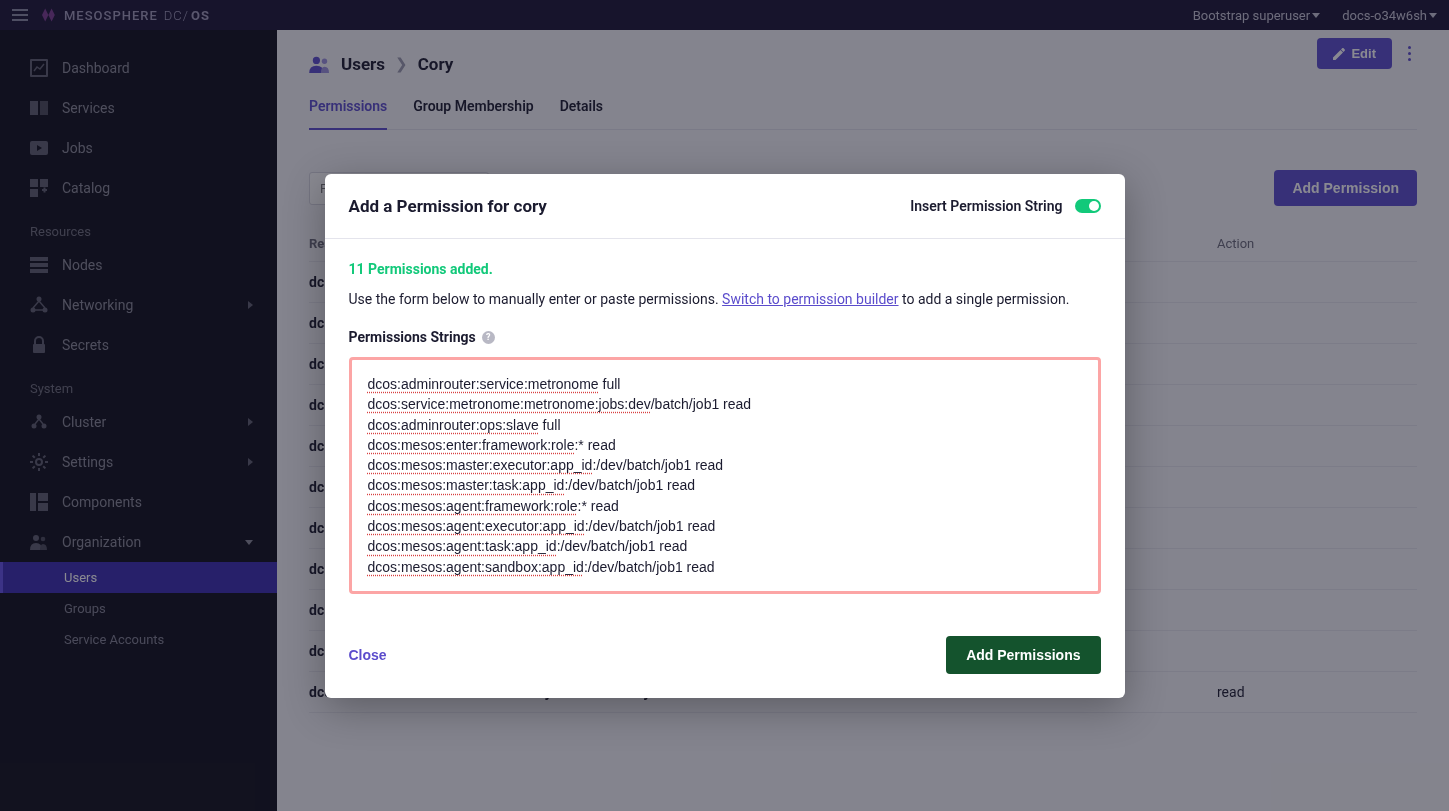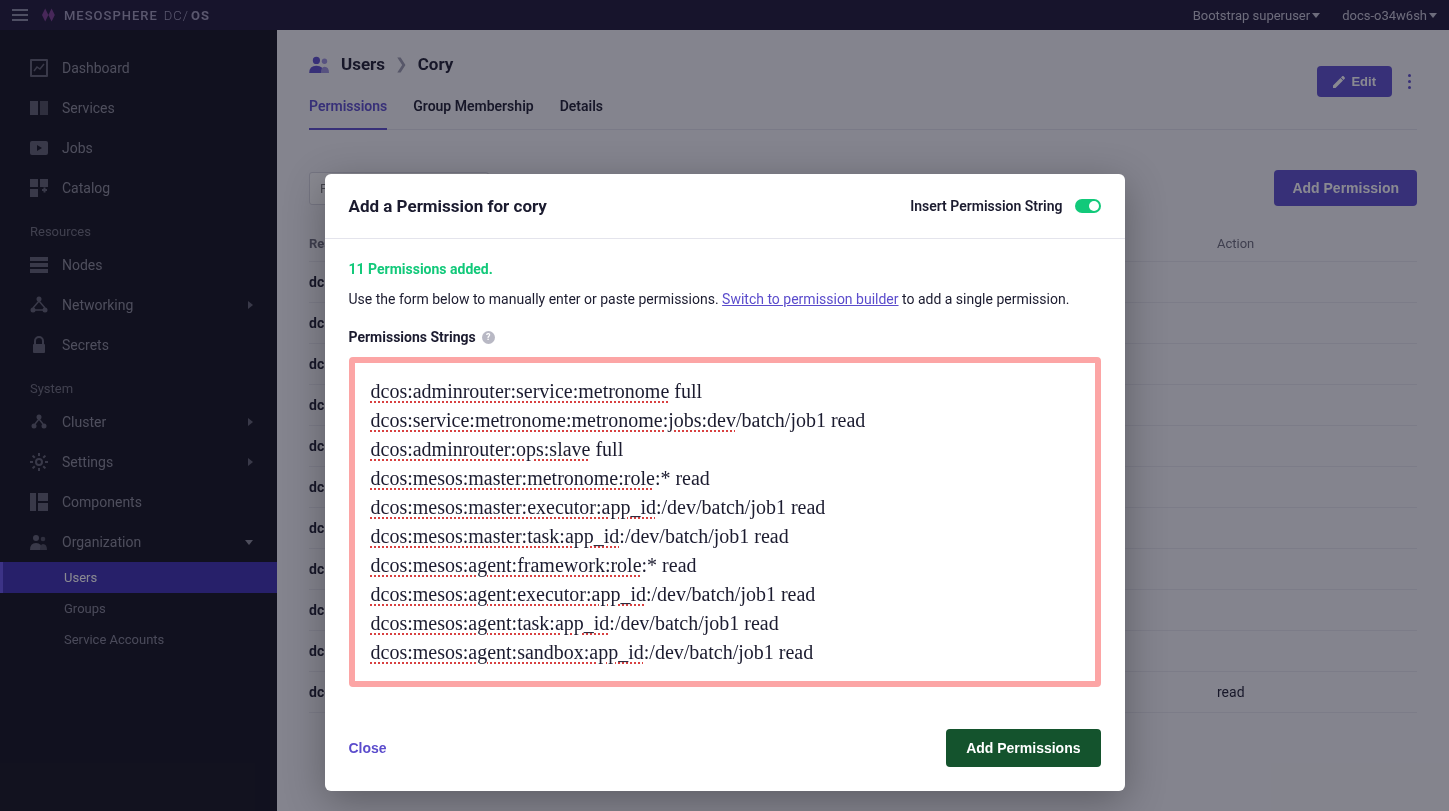--- a/index.html
+++ b/index.html
@@ -33,21 +33,21 @@
     .nav-expand .chev-down { width: 0; height: 0; border-left: 4px solid transparent; border-right: 4px solid transparent; border-top: 5px solid #898996; }
     .sub-item { padding: 8px 16px 8px 64px; color: #808090; font-size: 13px; cursor: pointer; }
     .sub-item.active { background: #3B2DB0; color: #fff; border-left: 3px solid #6552E8; padding-left: 61px; }
     
     
     .main { flex: 1; background: #F5F5F8; color: #1B1B2F; padding: 24px 32px; overflow: hidden; position: relative; }
     .breadcrumb { display: flex; align-items: center; gap: 10px; margin-bottom: 24px; }
     .bc-icon { width: 22px; height: 18px; }
     .bc-text { font-size: 17px; font-weight: 700; color: #1B1B2F; }
     .bc-sep { color: #9A9AAE; font-size: 15px; }
-    .header-actions { position: absolute; right: 32px; top: 36px; display: flex; align-items: center; gap: 10px; }
+    .header-actions { position: absolute; right: 32px; top: 8px; display: flex; align-items: center; gap: 10px; }
     .btn { padding: 8px 16px; border-radius: 4px; font-size: 13px; font-weight: 600; cursor: pointer; border: none; display: inline-flex; align-items: center; gap: 6px; }
     .btn-primary { background: #5B4CCC; color: #fff; }
     .btn-edit-icon { width: 12px; height: 12px; fill: #fff; }
     .kebab { display: flex; flex-direction: column; gap: 3px; padding: 6px; cursor: pointer; }
     .kebab span { width: 3px; height: 3px; background: #5B4CCC; border-radius: 50%; }
     
     .tabs { display: flex; gap: 26px; border-bottom: 1px solid #E0E0EA; margin-bottom: 40px; }
     .tab { padding-bottom: 14px; font-size: 14px; font-weight: 600; color: #1B1B2F; cursor: pointer; border-bottom: 2px solid transparent; margin-bottom: -1px; }
     .tab.active { color: #5B4CCC; border-bottom-color: #5B4CCC; }
     
@@ -73,21 +73,21 @@
     .toggle { width: 26px; height: 14px; background: #12C97A; border-radius: 7px; position: relative; cursor: pointer; }
     .toggle-knob { width: 10px; height: 10px; background: #fff; border-radius: 50%; position: absolute; right: 2px; top: 2px; }
     
     .modal-body { padding: 22px 24px; }
     .success-msg { color: #12C97A; font-size: 14px; font-weight: 700; margin-bottom: 14px; }
     .help-text { font-size: 14px; color: #1B1B2F; margin-bottom: 22px; }
     .help-text a { color: #5B4CCC; text-decoration: underline; }
     .field-label { display: flex; align-items: center; gap: 6px; font-size: 14px; font-weight: 700; margin-bottom: 12px; }
     .help-icon { width: 13px; height: 13px; background: #B8B8C4; border-radius: 50%; color: #fff; font-size: 9px; font-weight: 700; display: inline-flex; align-items: center; justify-content: center; }
     
-    .perm-textarea { width: 100%; border: 6px solid #fca5a5; border-radius: 4px; padding: 14px 16px; font-family: Liberation Serif, serif; font-size: 20px; line-height: 1.45; resize: none; min-height: 230px; color: #1B1B2F; }
+    .perm-textarea { width: 100%; border: 3px solid #fca5a5; border-radius: 4px; padding: 14px 16px; font-family: Liberation Sans, sans-serif; font-size: 14px; line-height: 1.45; resize: none; min-height: 230px; color: #1B1B2F; }
     .underline-seg { text-decoration: underline; text-decoration-color: #D84040; text-decoration-style: dotted; text-underline-offset: 3px; }
     
     .modal-footer { display: flex; justify-content: space-between; align-items: center; padding: 20px 24px 24px; }
     .btn-link { color: #5B4CCC; font-size: 14px; font-weight: 600; cursor: pointer; background: none; border: none; }
     .btn-add { background: #14532d; color: #fff; padding: 11px 20px; border-radius: 4px; font-size: 14px; font-weight: 600; border: none; cursor: pointer; }
   </style>
 </head>
 <body>
 
 <div class="topbar">
@@ -370,21 +370,21 @@
         <span>Use the form below to manually enter or paste permissions. </span><a href="#">Switch to permission builder</a><span> to add a single permission.</span>
       </div>
       <div class="field-label">
         <span>Permissions Strings</span>
         <span class="help-icon">?</span>
       </div>
       <div class="perm-textarea" contenteditable="true" id="perm-textarea" style="">
           <div><span class="underline-seg">dcos:adminrouter:service:metronome</span><span> full</span></div>
           <div><span class="underline-seg">dcos:service:metronome:metronome:jobs:dev</span><span>/batch/job1 read</span></div>
           <div><span class="underline-seg">dcos:adminrouter:ops:slave</span><span> full</span></div>
-          <div><span class="underline-seg">dcos:mesos:master:metronome:role</span><span>:* read</span></div>
+          <div><span class="underline-seg">dcos:mesos:enter:framework:role</span><span>:* read</span></div>
           <div><span class="underline-seg">dcos:mesos:master:executor:app_id</span><span>:/dev/batch/job1 read</span></div>
           <div><span class="underline-seg">dcos:mesos:master:task:app_id</span><span>:/dev/batch/job1 read</span></div>
           <div><span class="underline-seg">dcos:mesos:agent:framework:role</span><span>:* read</span></div>
           <div><span class="underline-seg">dcos:mesos:agent:executor:app_id</span><span>:/dev/batch/job1 read</span></div>
           <div><span class="underline-seg">dcos:mesos:agent:task:app_id</span><span>:/dev/batch/job1 read</span></div>
           <div><span class="underline-seg">dcos:mesos:agent:sandbox:app_id</span><span>:/dev/batch/job1 read</span></div>
         </div>
     </div>
     <div class="modal-footer">
       <button class="btn-link">Close</button>

